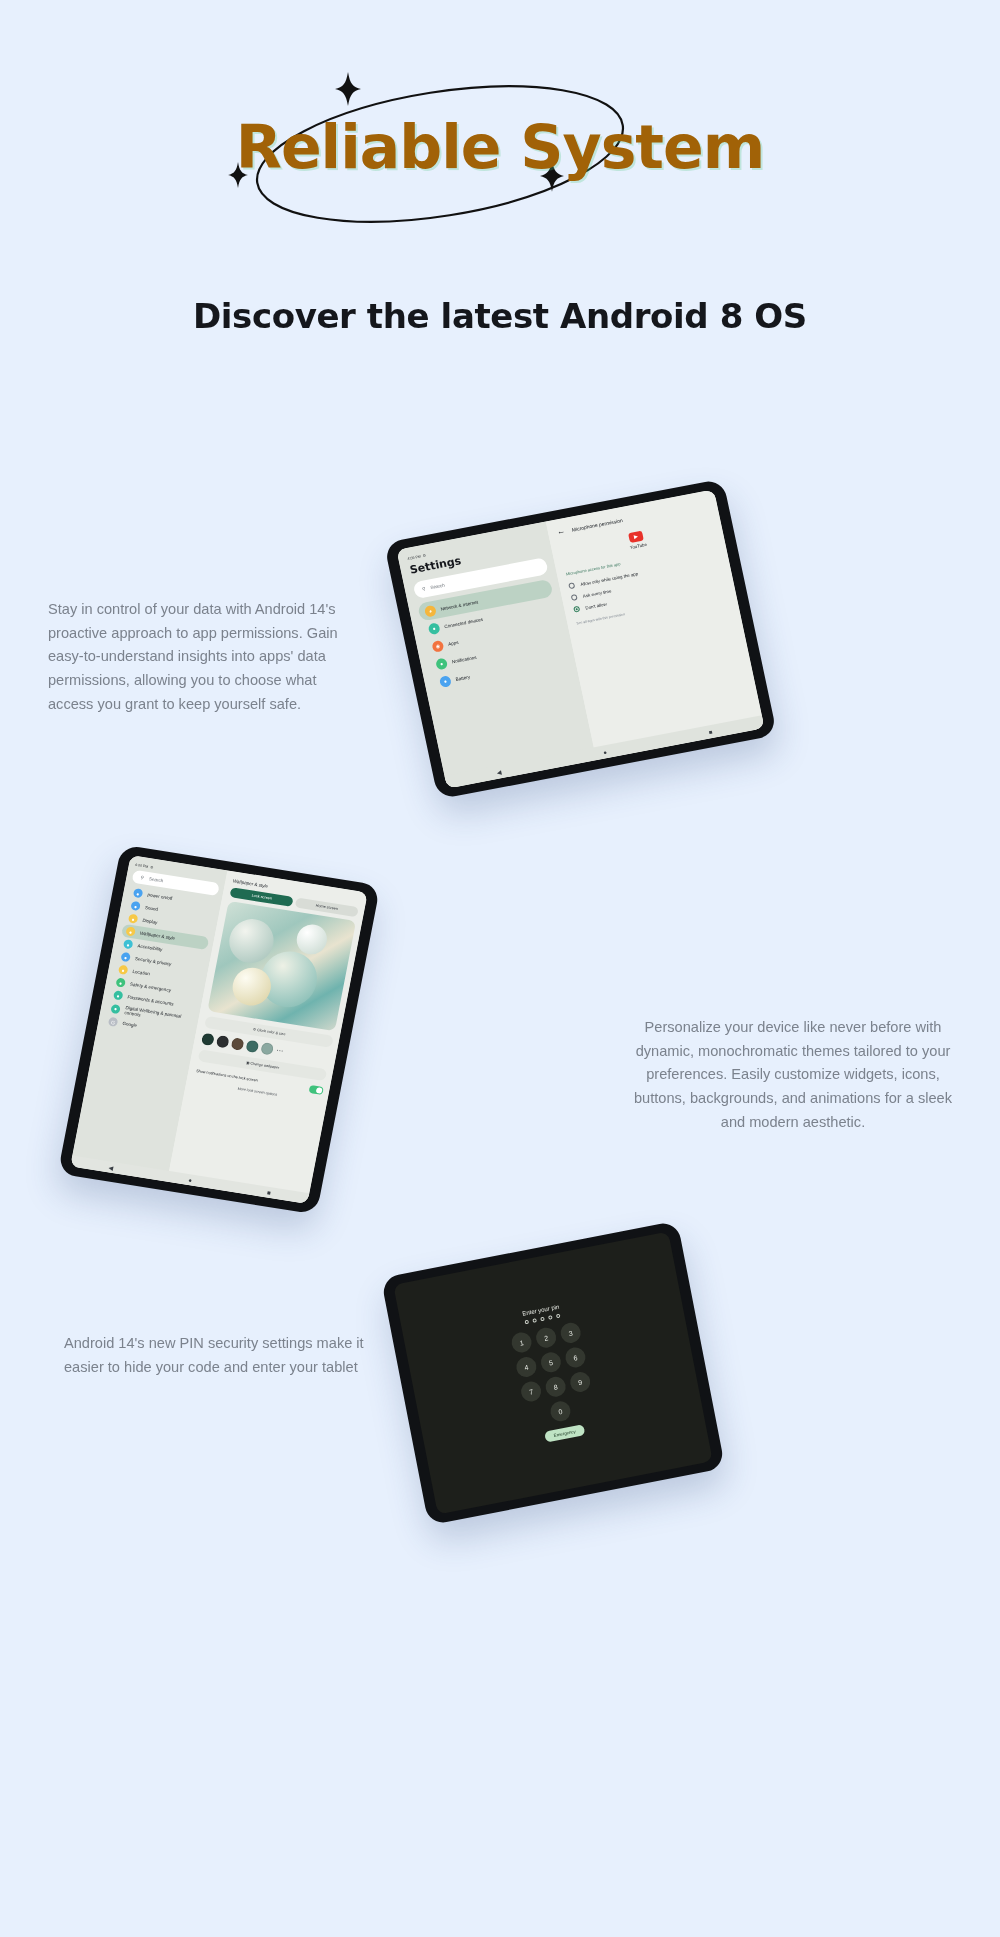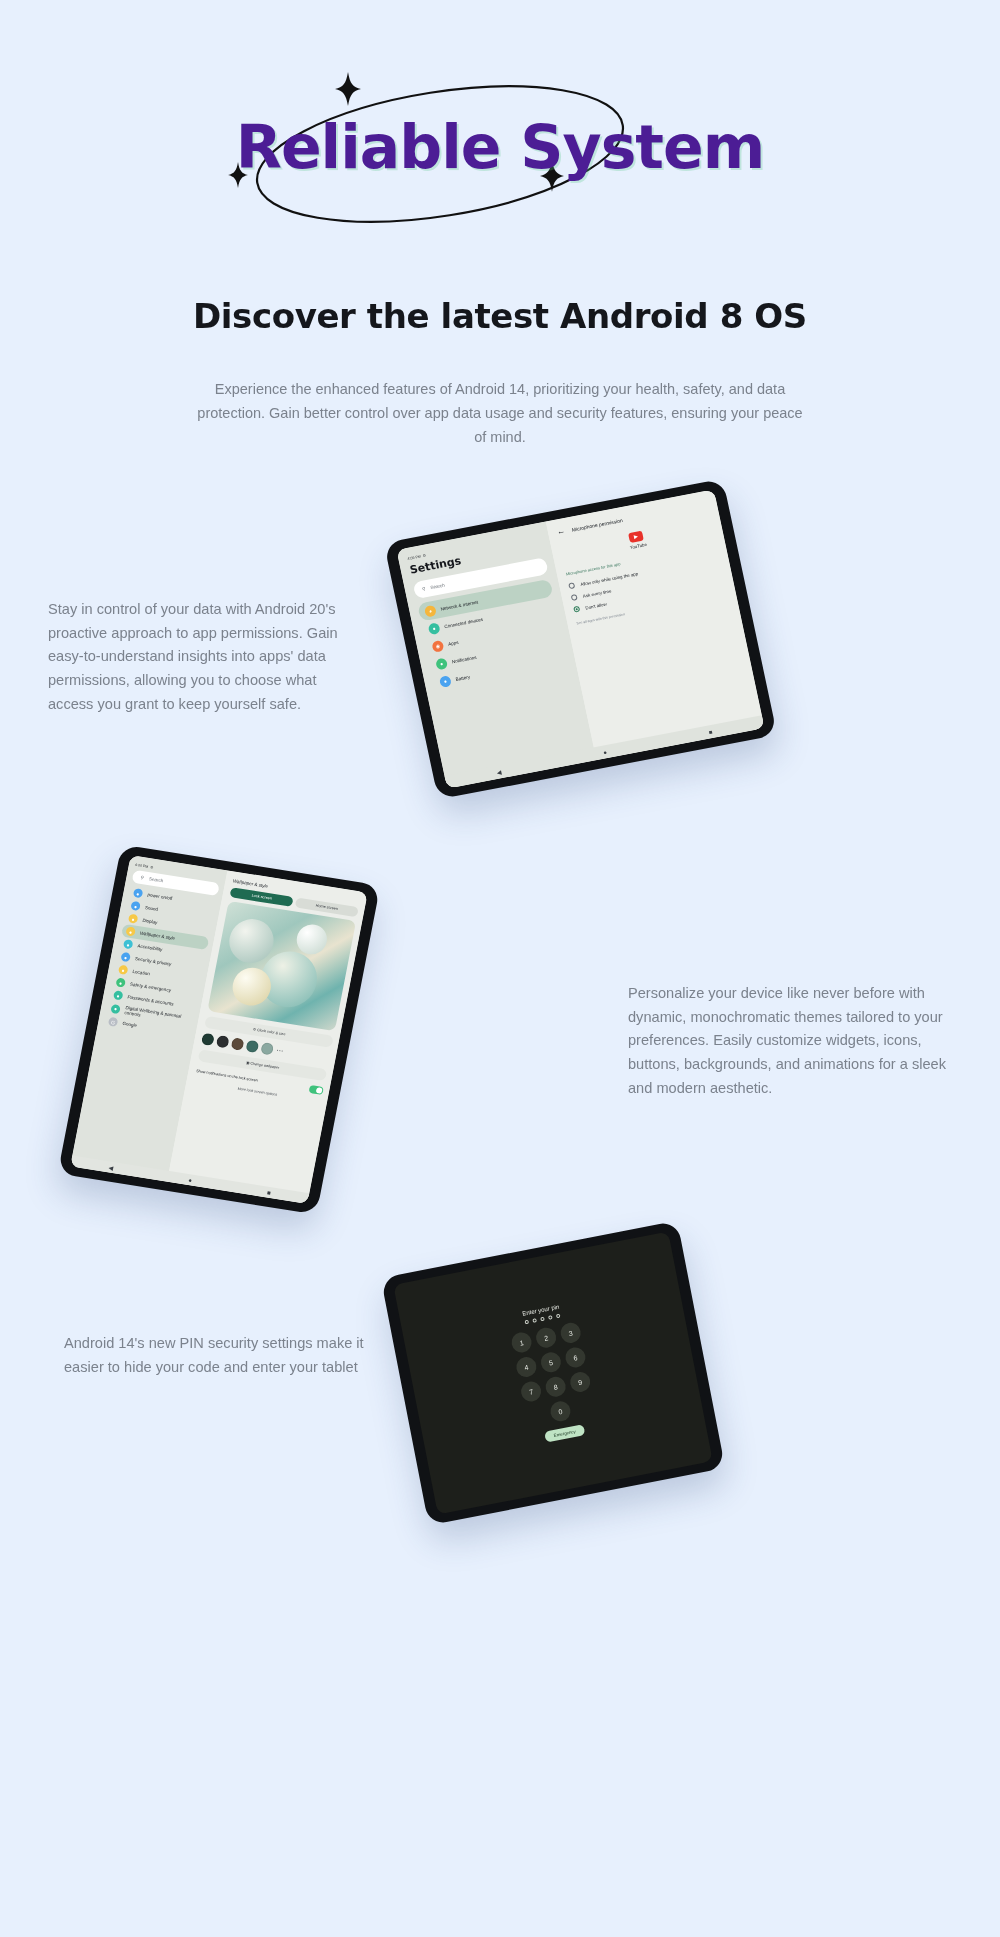--- a/index.html
+++ b/index.html
@@ -16,21 +16,21 @@
   
   .hero { position:relative; height:270px; }
   .orbit { position:absolute; left:230px; top:62px; width:420px; height:185px; }
   .hero-title {
     position:absolute;
     left:0; right:0; top:112px;
     text-align:center;
     font-size:60px;
     font-weight:800;
     letter-spacing:-1px;
-    color:#4c1d95;
+    color:#a16207;
     font-family:"DejaVu Sans", sans-serif;
     text-shadow:2px 2px 0 rgba(90,200,140,.28);
   }
   .spark { position:absolute; }
 
   
   .headline {
     position:absolute; left:0; right:0; top:296px;
     text-align:center;
     font-size:34px;
@@ -45,21 +45,21 @@
     width:620px;
     text-align:center;
     font-size:14.5px;
     line-height:1.65;
     color:#7b828d;
   }
 
   
   .blurb { position:absolute; font-size:14.6px; line-height:1.62; color:#7b828d; }
   #blurb-1 { left:48px; top:598px; width:292px; text-align:left; }
-  #blurb-2 { right:42px; top:982px; width:330px; text-align:left; }
+  #blurb-2 { right:42px; top:1016px; width:330px; text-align:center; }
   #blurb-3 { left:64px; top:1332px; width:330px; text-align:left; }
 
   
   .tablet {
     position:absolute;
     border-radius:18px;
     background:#101215;
     box-shadow:0 18px 34px rgba(40,70,120,.22);
     padding:9px 11px;
   }
@@ -168,23 +168,22 @@
     <svg class="spark" style="left:228px;top:162px;width:20px;height:26px" viewBox="0 0 26 34">
       <path d="M13 0 C15 12 18 15 26 17 C18 19 15 22 13 34 C11 22 8 19 0 17 C8 15 11 12 13 0Z" fill="#111"></path>
     </svg>
     <svg class="spark" style="left:540px;top:160px;width:24px;height:32px" viewBox="0 0 26 34">
       <path d="M13 0 C15 12 18 15 26 17 C18 19 15 22 13 34 C11 22 8 19 0 17 C8 15 11 12 13 0Z" fill="#111"></path>
     </svg>
     <div class="hero-title">Reliable System</div>
   </div>
 
   <h1 class="headline">Discover the latest Android 8 OS</h1>
-  <p class="intro">Experience the enhanced features of Android 14, prioritizing your health, safety, and data protection. Gain better control over app data usage and security features, ensuring your peace of mind.</p>
-
-  <p class="blurb" id="blurb-1">Stay in control of your data with Android 20's proactive approach to app permissions. Gain easy-to-understand insights into apps' data permissions, allowing you to choose what access you grant to keep yourself safe.</p>
+
+  <p class="blurb" id="blurb-1">Stay in control of your data with Android 14's proactive approach to app permissions. Gain easy-to-understand insights into apps' data permissions, allowing you to choose what access you grant to keep yourself safe.</p>
   <p class="blurb" id="blurb-2">Personalize your device like never before with dynamic, monochromatic themes tailored to your preferences. Easily customize widgets, icons, buttons, backgrounds, and animations for a sleek and modern aesthetic.</p>
   <p class="blurb" id="blurb-3">Android 14's new PIN security settings make it easier to hide your code and enter your tablet</p>
 
   <div class="tablet" id="tablet-1">
     <div class="screen">
       <div class="st-left">
         <div class="st-status">
           <span>4:06 PM</span>
           <span>⚙</span>
         </div>

